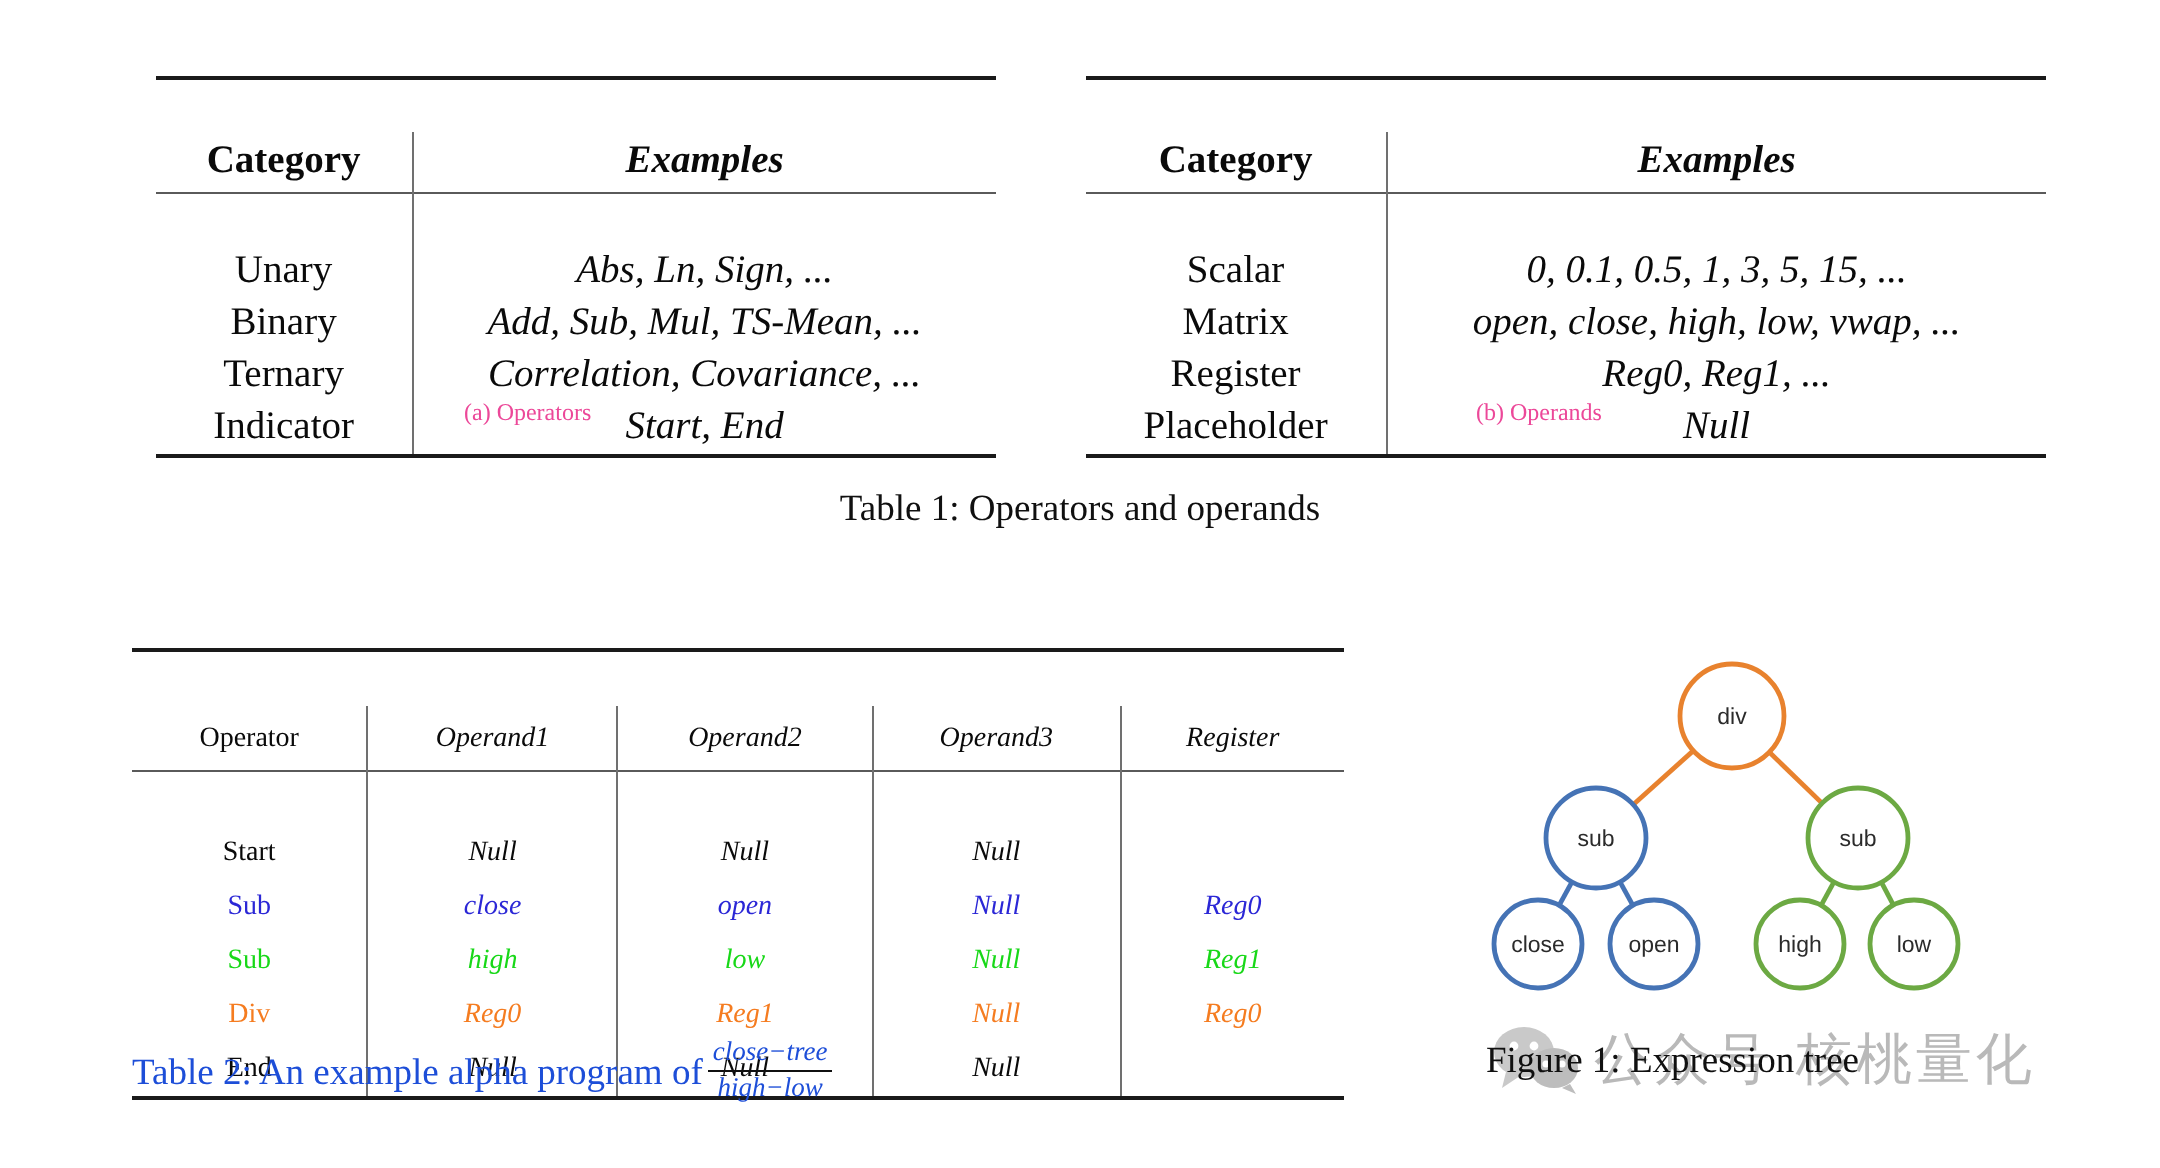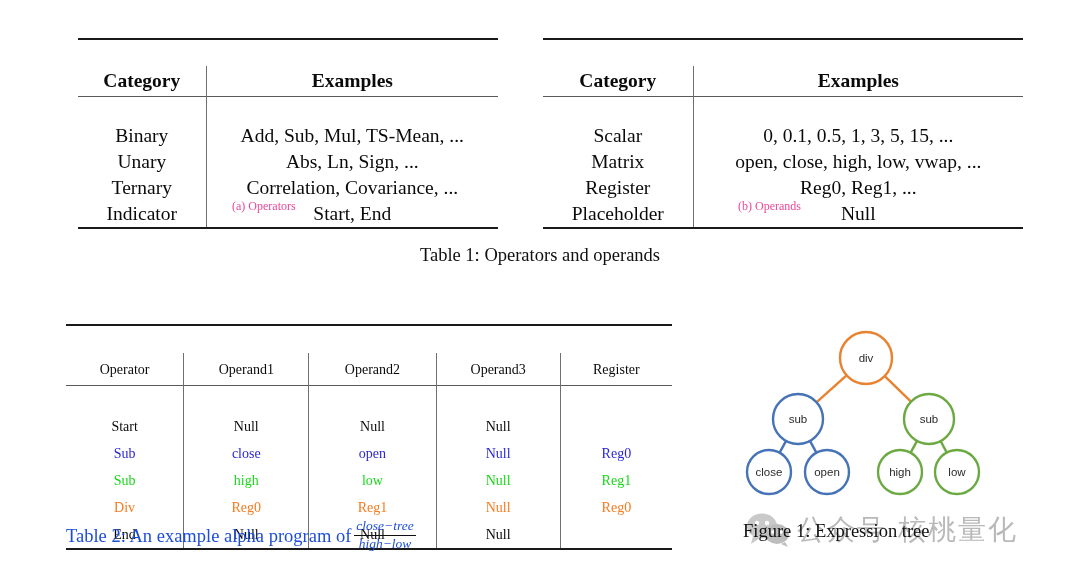--- a/index.html
+++ b/index.html
@@ -24,21 +24,21 @@
   }
   .tbl td, .tbl th {
     padding: 0;
     text-align: center;
     white-space: nowrap;
     font-weight: normal;
   }
   .rule-top > td    { border-top: 2.4px solid #1a1a1a; height: 4px; }
   .rule-mid > td    { border-top: 1.1px solid #5a5a5a; height: 4px; }
   .rule-bot > td    { border-top: 2.4px solid #1a1a1a; height: 1px; }
-  .vline            { border-left: 1.1px solid #707070; }
+  .vline            { border-left: 1.1px solid #707070; font-style: italic; }
   .hdr td           { font-weight: bold; }
 
   
   #table-a { left: 78px; top: 38px; width: 420px; }
   #table-a .c-cat { width: 128px; }
   #table-a .c-ex  { width: 292px; }
   #table-a td { font-size: 19.5px; line-height: 26px; height: 26px; }
   #table-a .hdr td { font-size: 19.5px; height: 30px; }
 
   
@@ -162,26 +162,26 @@
       </tr>
   <tr class="hdr">
     <td class="c-cat">Category</td>
     <td class="c-ex vline">Examples</td>
   </tr>
   <tr class="rule-mid">
         <td></td>
         <td class="vline"></td>
       </tr>
   <tr>
+    <td>Unary</td>
+    <td class="vline">Abs, Ln, Sign, ...</td>
+  </tr>
+  <tr>
     <td>Binary</td>
     <td class="vline">Add, Sub, Mul, TS-Mean, ...</td>
-  </tr>
-  <tr>
-    <td>Unary</td>
-    <td class="vline">Abs, Ln, Sign, ...</td>
   </tr>
   <tr>
     <td>Ternary</td>
     <td class="vline">Correlation, Covariance, ...</td>
   </tr>
   <tr>
     <td>Indicator</td>
     <td class="vline">Start, End</td>
   </tr>
   <tr class="rule-bot">

